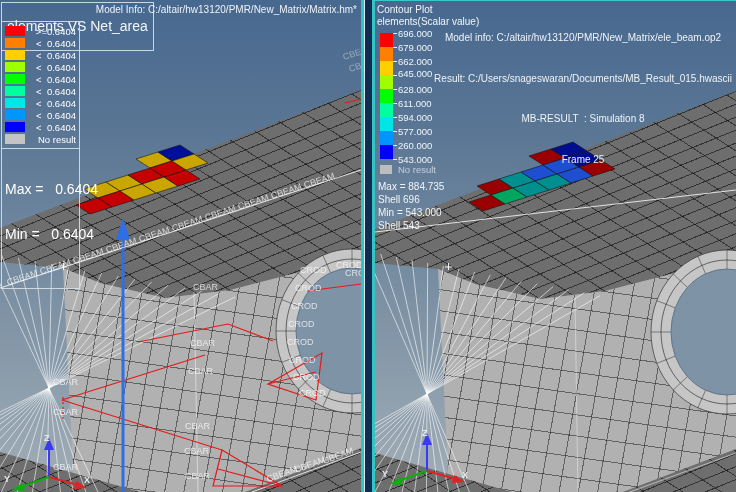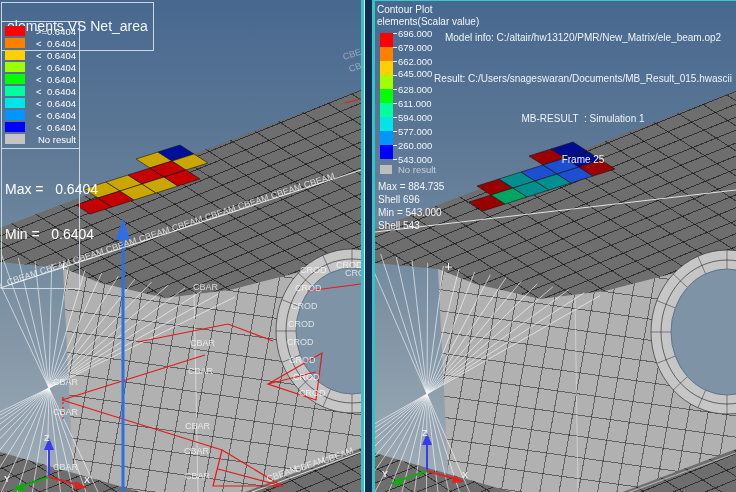--- a/index.html
+++ b/index.html
@@ -207,20 +207,21 @@
           <text x="296" y="473" class="elab" transform="rotate(-20 296 473)">CBEAM</text>
           <text x="324" y="464" class="elab" transform="rotate(-20 324 464)">CBEAM</text>
           <text x="344" y="60" class="elab faint" transform="rotate(-18 344 60)">CBEAM</text>
           <text x="350" y="72" class="elab faint" transform="rotate(-18 350 72)">CBEAM</text>
         </g>
       </svg>
 
     <div class="titlebox">
       <span>elements VS Net_area</span>
     </div>
+    <div class="modelinfo">Model Info: C:/altair/hw13120/PMR/New_Matrix/Matrix.hm*</div>
 
     <div class="legendL">
       <div>
           <div class="lrow">
             <span class="sw" style="background: rgb(255, 0, 0);"></span>
             <span class="ll">&gt;=0.6404</span>
           </div>
           <div class="lrow">
             <span class="sw" style="background: rgb(255, 128, 0);"></span>
             <span class="ll">&lt;  0.6404</span>
@@ -408,17 +409,17 @@
       </div>
       <div class="mm mm1">Max = 884.735</div>
       <div class="mm mm2">Shell 696</div>
       <div class="mm mm3">Min = 543.000</div>
       <div class="mm mm4">Shell 543</div>
     </div>
 
     <div class="hdrR">
       <div>Model info: C:/altair/hw13120/PMR/New_Matrix/ele_beam.op2</div>
       <div>Result: C:/Users/snageswaran/Documents/MB_Result_015.hwascii</div>
-      <div>MB-RESULT  : Simulation 1</div>
+      <div>MB-RESULT  : Simulation 8</div>
       <div>Frame 25</div>
     </div>
   </div>
 </div>
 
 </body></html>

